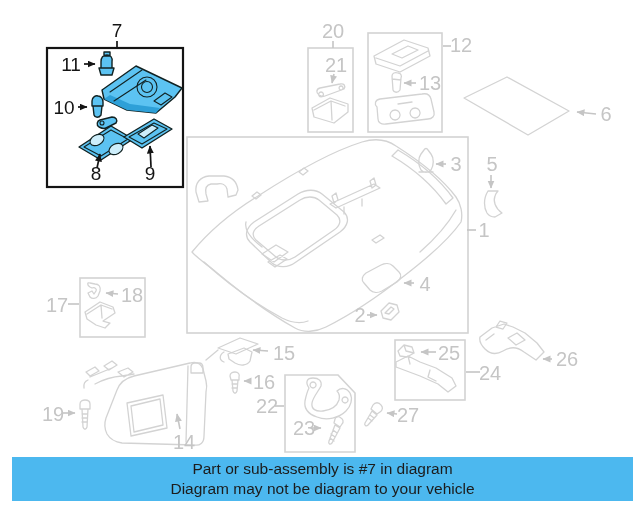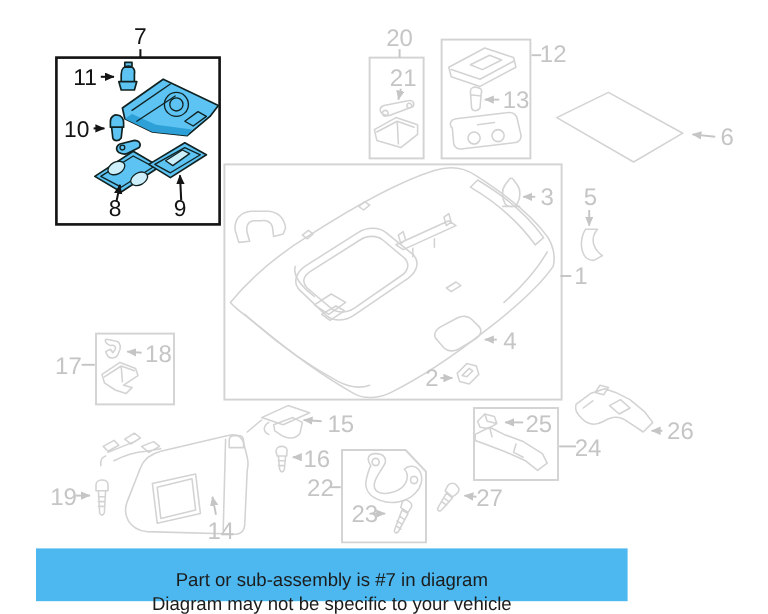--- a/index.html
+++ b/index.html
@@ -11,23 +11,23 @@
   .gbox{fill:none;stroke:#d3d3d3;stroke-width:1.6;}
   .gline{stroke:#c5c5c5;stroke-width:1.6;fill:none;}
   .bline{stroke:#141414;stroke-width:1.7;fill:none;}
   .glabel{fill:#c5c5c5;font-size:20px;}
   .blabel{fill:#141414;font-size:19px;}
   .blue{fill:#5cc3f2;stroke:#122;stroke-width:1.4;stroke-linejoin:round;}
   .bluelt{fill:#cdeefb;stroke:#122;stroke-width:1.1;stroke-linejoin:round;}
   .bluedetail{fill:none;stroke:#122;stroke-width:1.1;stroke-linejoin:round;stroke-linecap:round;}
   .shade{fill:#2ea0d8;stroke:none;}
   .hbox{fill:#ffffff;stroke:#141414;stroke-width:2.2;}
-  #banner{position:absolute;left:30px;top:457px;width:493px;height:44px;
+  #banner{position:absolute;left:12px;top:457px;width:621px;height:44px;
           background:#4cb8ef;color:#1c1c1c;text-align:center;
-          font-size:15.5px;line-height:20px;padding-top:17px;box-sizing:border-box;}
+          font-size:15.5px;line-height:20px;padding-top:2px;box-sizing:border-box;}
 </style>
 </head>
 <body>
 
 <div id="stage">
 <svg width="640" height="512" viewBox="0 0 640 512">
   <defs>
     <marker id="mg" markerWidth="9" markerHeight="8" refX="7.5" refY="3.5" orient="auto" markerUnits="userSpaceOnUse">
       <path d="M0,0 L8,3.5 L0,7 Z" fill="#c5c5c5"></path>
     </marker>
@@ -200,15 +200,15 @@
 
   <g>
     <path class="gpart" d="M480,337 L492,328 L504,324 L513,327 L525,333 L537,343 L544,352 L536,360 L524,352 C516,346 510,347 503,351 C496,355 490,354 485,349 C480,344 479,341 480,337 Z M508,338 L517,333 L525,340 L516,345 Z M496,327 L500,321 L507,323 L503,329 Z M486,340 L494,334"></path>
     <text class="glabel" x="567" y="366">26</text>
     <line class="gline" x1="552" y1="359" x2="543" y2="359" marker-end="url(#mg)"></line>
   </g>
 </svg>
 
   <div id="banner">
     <div>Part or sub-assembly is #7 in diagram</div>
-    <div>Diagram may not be specific to your vehicle</div>
+    <div>Diagram may not be diagram to your vehicle</div>
   </div>
 </div>
 
 </body></html>

